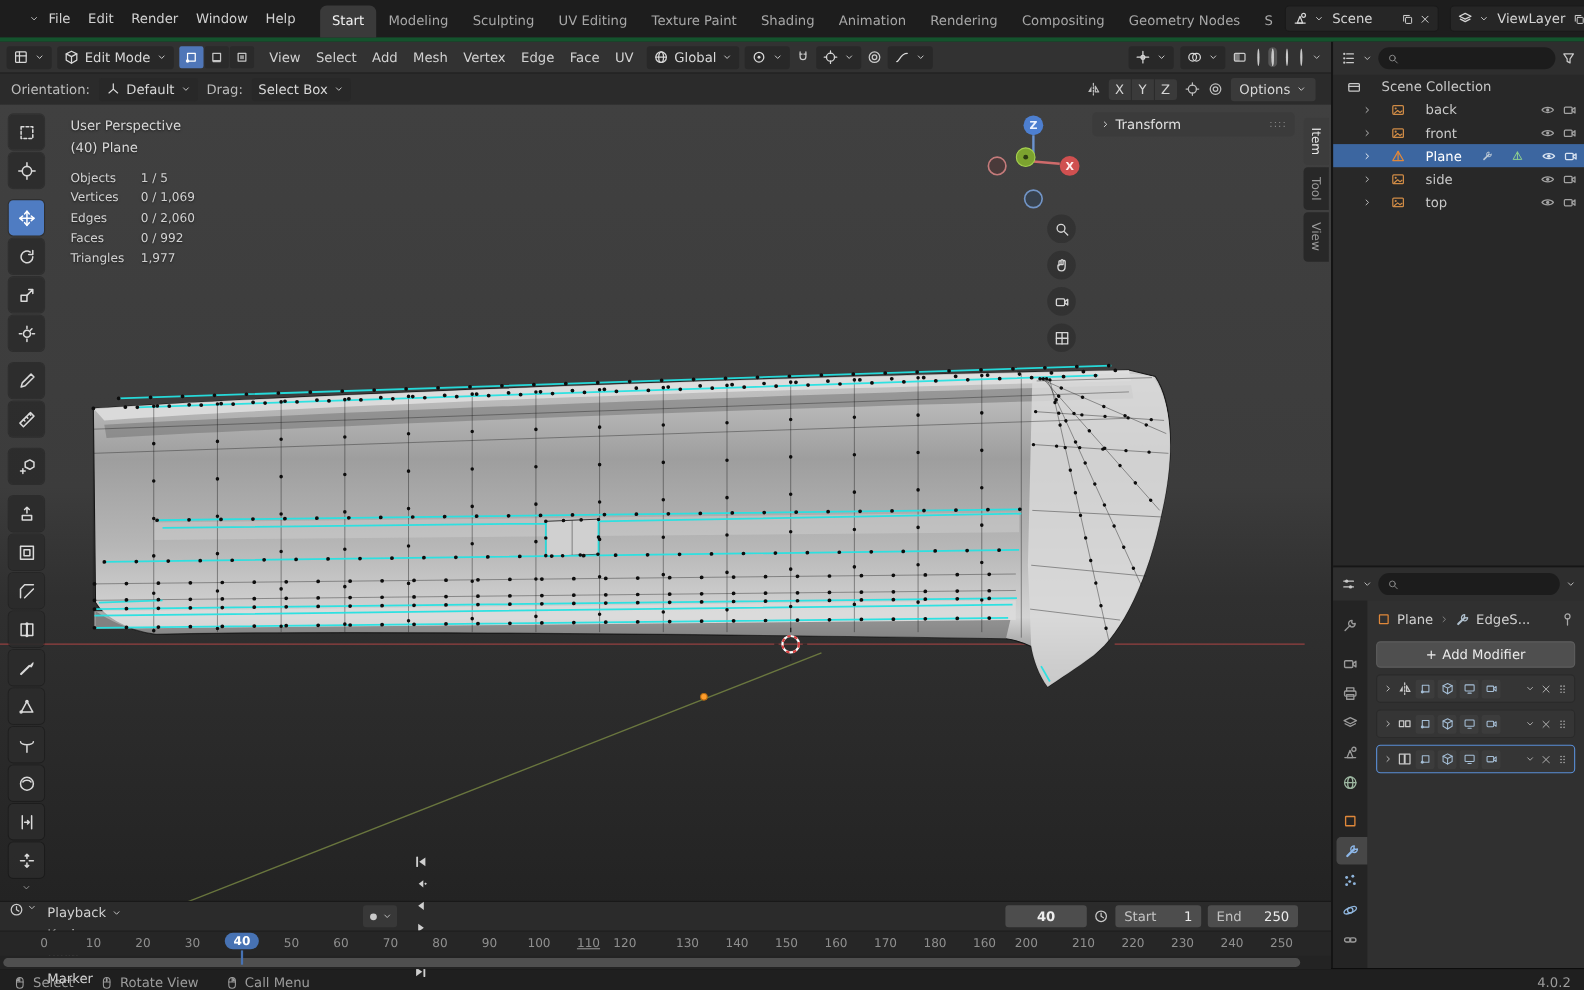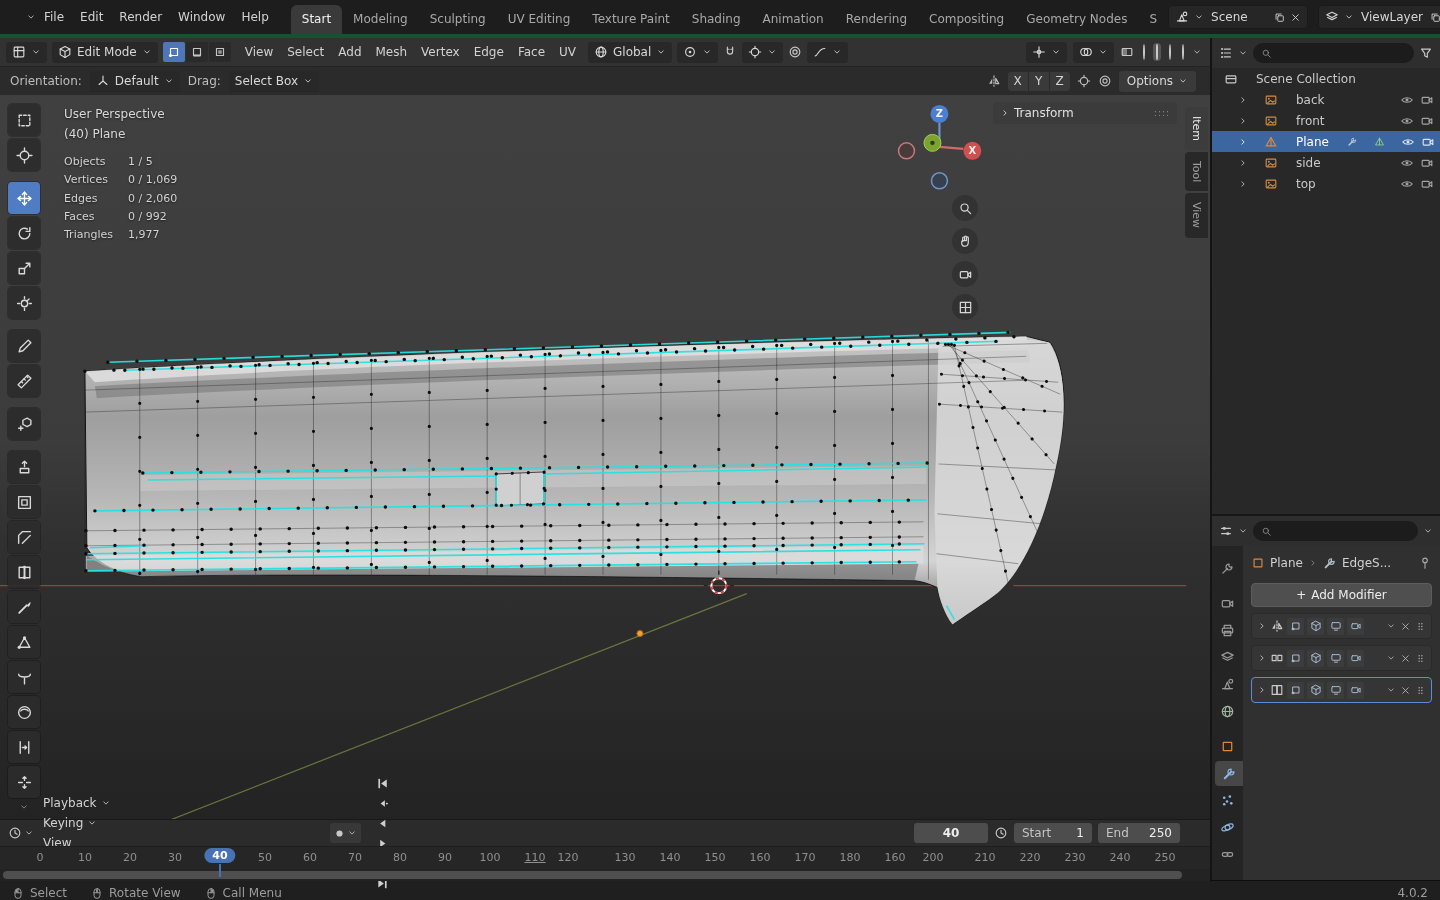--- a/index.html
+++ b/index.html
@@ -65,21 +65,21 @@
   #npanel .grip{margin-left:auto;color:#8a8a8a;letter-spacing:1px;font-size:9px}
   #side-tabs{position:absolute;right:2px;top:12px;display:flex;flex-direction:column;gap:2px;z-index:2}
   .side-tab{writing-mode:vertical-rl;padding:9px 5px;background:#282828;color:#9c9c9c;font-size:11px;border-radius:4px 0 0 4px}
   .side-tab.active{background:#3c3c3c;color:#e9e9e9}
   #vp-nav-tools{position:absolute;left:952px;top:100px;display:flex;flex-direction:column;gap:7px;z-index:2}
   .nav-btn{width:26px;height:26px;border-radius:50%;background:rgba(30,30,30,.35);display:flex;align-items:center;justify-content:center;color:#d6d6d6}
   .nav-btn .icw{width:15px;height:15px}
 
   
   #timeline{height:60px;background:#2b2b2b;border-top:1px solid #191919;position:relative}
-  #tl-header{height:26px;display:flex;align-items:center;padding:0 8px;gap:2px}
+  #tl-header{height:26px;display:flex;padding:0 8px;gap:2px}
   #tl-header .menu-item{padding:3px 7px;display:flex;align-items:center;gap:4px}
   #tl-center{display:flex;align-items:center;gap:3px;margin-left:210px}
   .tl-btn{width:22px;height:20px;display:flex;align-items:center;justify-content:center;color:#cfcfcf}
   #record-group{display:flex;align-items:center;background:#383838;border-radius:3px;height:20px;padding:0 4px;gap:2px;margin-right:8px}
   #tl-right{margin-left:auto;display:flex;align-items:center;gap:6px;padding-right:22px}
   .field{background:#4d4d4d;border-radius:3px;height:20px;display:flex;align-items:center;justify-content:space-between;padding:0 8px;color:#ededed}
   #frame-field{width:58px;justify-content:center;font-weight:bold}
   #start-field{width:62px}#end-field{width:66px}
   .field .lab{color:#c3c3c3;margin-right:6px}
   #tl-ruler{height:22px;background:#262626;border-top:1px solid #1e1e1e;position:relative}

